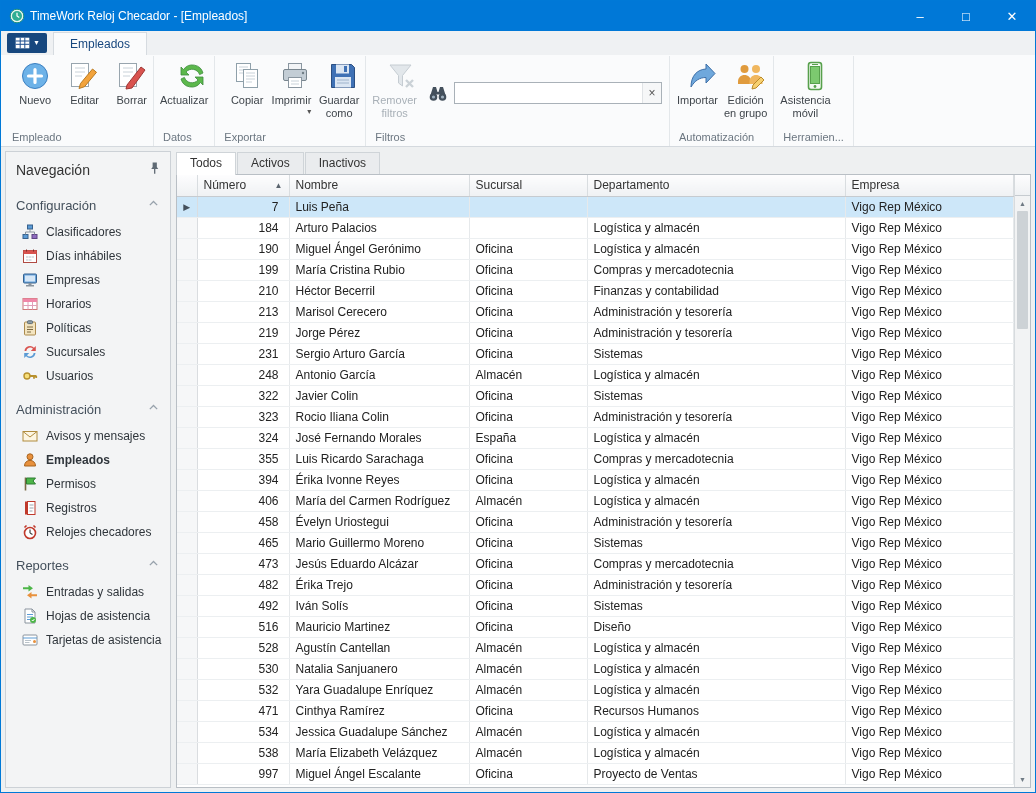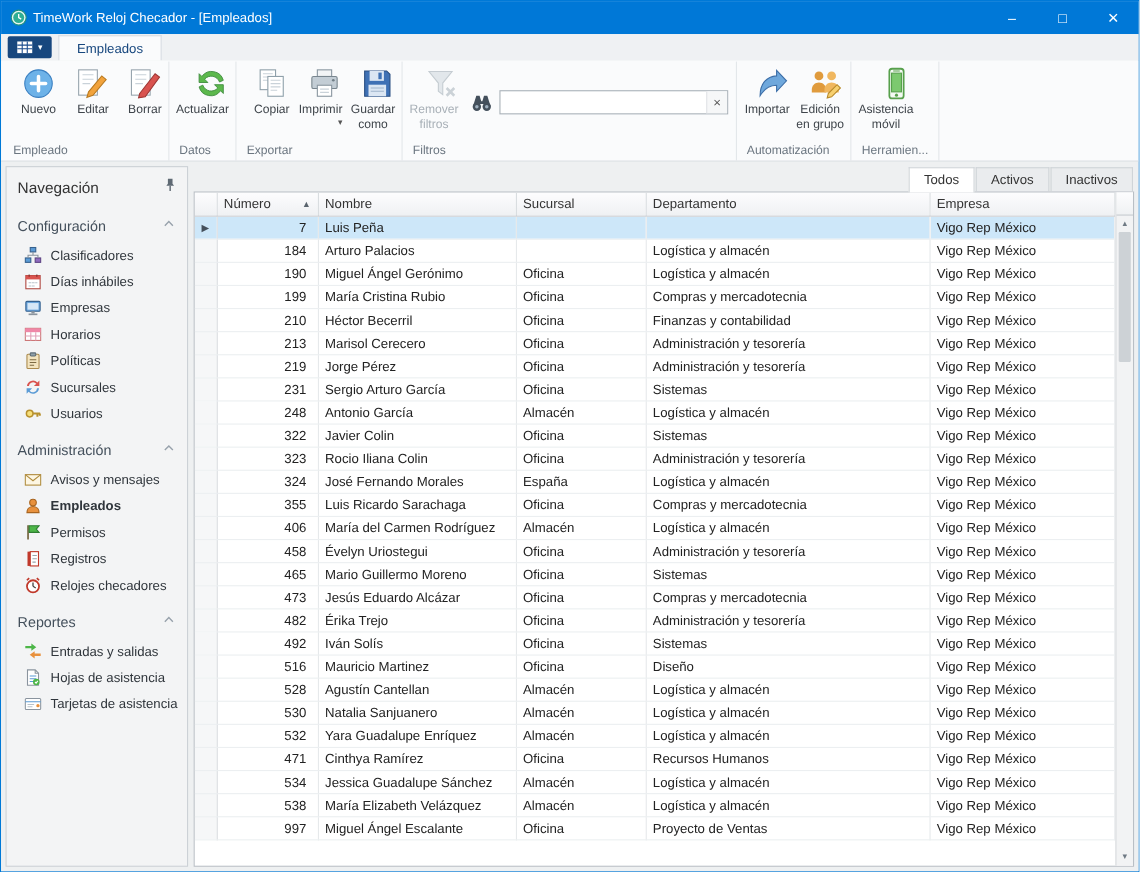--- a/index.html
+++ b/index.html
@@ -46,21 +46,21 @@
   .nav-header{display:flex;align-items:center;justify-content:space-between;padding:9px 8px 5px 10px;font-size:14px;color:#333;}
   .pin svg{width:15px;height:15px;}
   .section-header{display:flex;align-items:center;justify-content:space-between;padding:13px 10px 7px 10px;font-size:13px;color:#44505c;}
   .chev svg{width:13px;height:13px;}
   .side-item{display:flex;align-items:center;gap:8px;padding:4px 6px 4px 16px;font-size:12px;color:#2f353b;}
   .side-item.active{font-weight:bold;}
   .icon16{width:16px;height:16px;flex:0 0 16px;display:flex;}
   .icon16 svg{width:16px;height:16px;}
 
   
-  .main{flex:1;display:flex;flex-direction:column;margin-left:5px;min-width:0;align-items:flex-end;}
+  .main{flex:1;display:flex;flex-direction:column;margin-left:5px;min-width:0;}
   .view-tabs{height:23px;display:flex;align-items:flex-end;flex:0 0 auto;}
   .view-tab{padding:3px 13px 4px;font-size:12px;color:#333;background:#eaecee;border:1px solid #cfd4d8;border-bottom:none;margin-right:1px;}
   .view-tab.active{background:#fff;position:relative;z-index:2;margin-bottom:-1px;padding-bottom:5px;}
   .grid-zone{flex:1;display:flex;border:1px solid #b9bfc5;background:#fff;min-height:0;position:relative;z-index:1;}
   .table-zone{flex:1;overflow:hidden;min-width:0;}
   table{border-collapse:collapse;table-layout:fixed;width:100%;}
   th,td{height:21px;padding:0 6px;font-size:12px;font-weight:normal;text-align:left;overflow:hidden;white-space:nowrap;color:#222;}
   thead th{background:linear-gradient(#fdfdfe,#eff1f3);border-bottom:1px solid #c6cbd0;border-right:1px solid #d9dde0;color:#333;}
   th.ind-h{padding:0;}
   .th-flex{display:flex;align-items:center;justify-content:space-between;}
@@ -606,20 +606,28 @@
                 <tr class="">
                   <td class="ind"></td>
                   <td class="num">355</td>
                   <td>Luis Ricardo Sarachaga</td>
                   <td>Oficina</td>
                   <td>Compras y mercadotecnia</td>
                   <td>Vigo Rep México</td>
                 </tr>
                 <tr class="">
                   <td class="ind"></td>
+                  <td class="num">394</td>
+                  <td>Érika Ivonne Reyes</td>
+                  <td>Oficina</td>
+                  <td>Logística y almacén</td>
+                  <td>Vigo Rep México</td>
+                </tr>
+                <tr class="">
+                  <td class="ind"></td>
                   <td class="num">406</td>
                   <td>María del Carmen Rodríguez</td>
                   <td>Almacén</td>
                   <td>Logística y almacén</td>
                   <td>Vigo Rep México</td>
                 </tr>
                 <tr class="">
                   <td class="ind"></td>
                   <td class="num">458</td>
                   <td>Évelyn Uriostegui</td>

